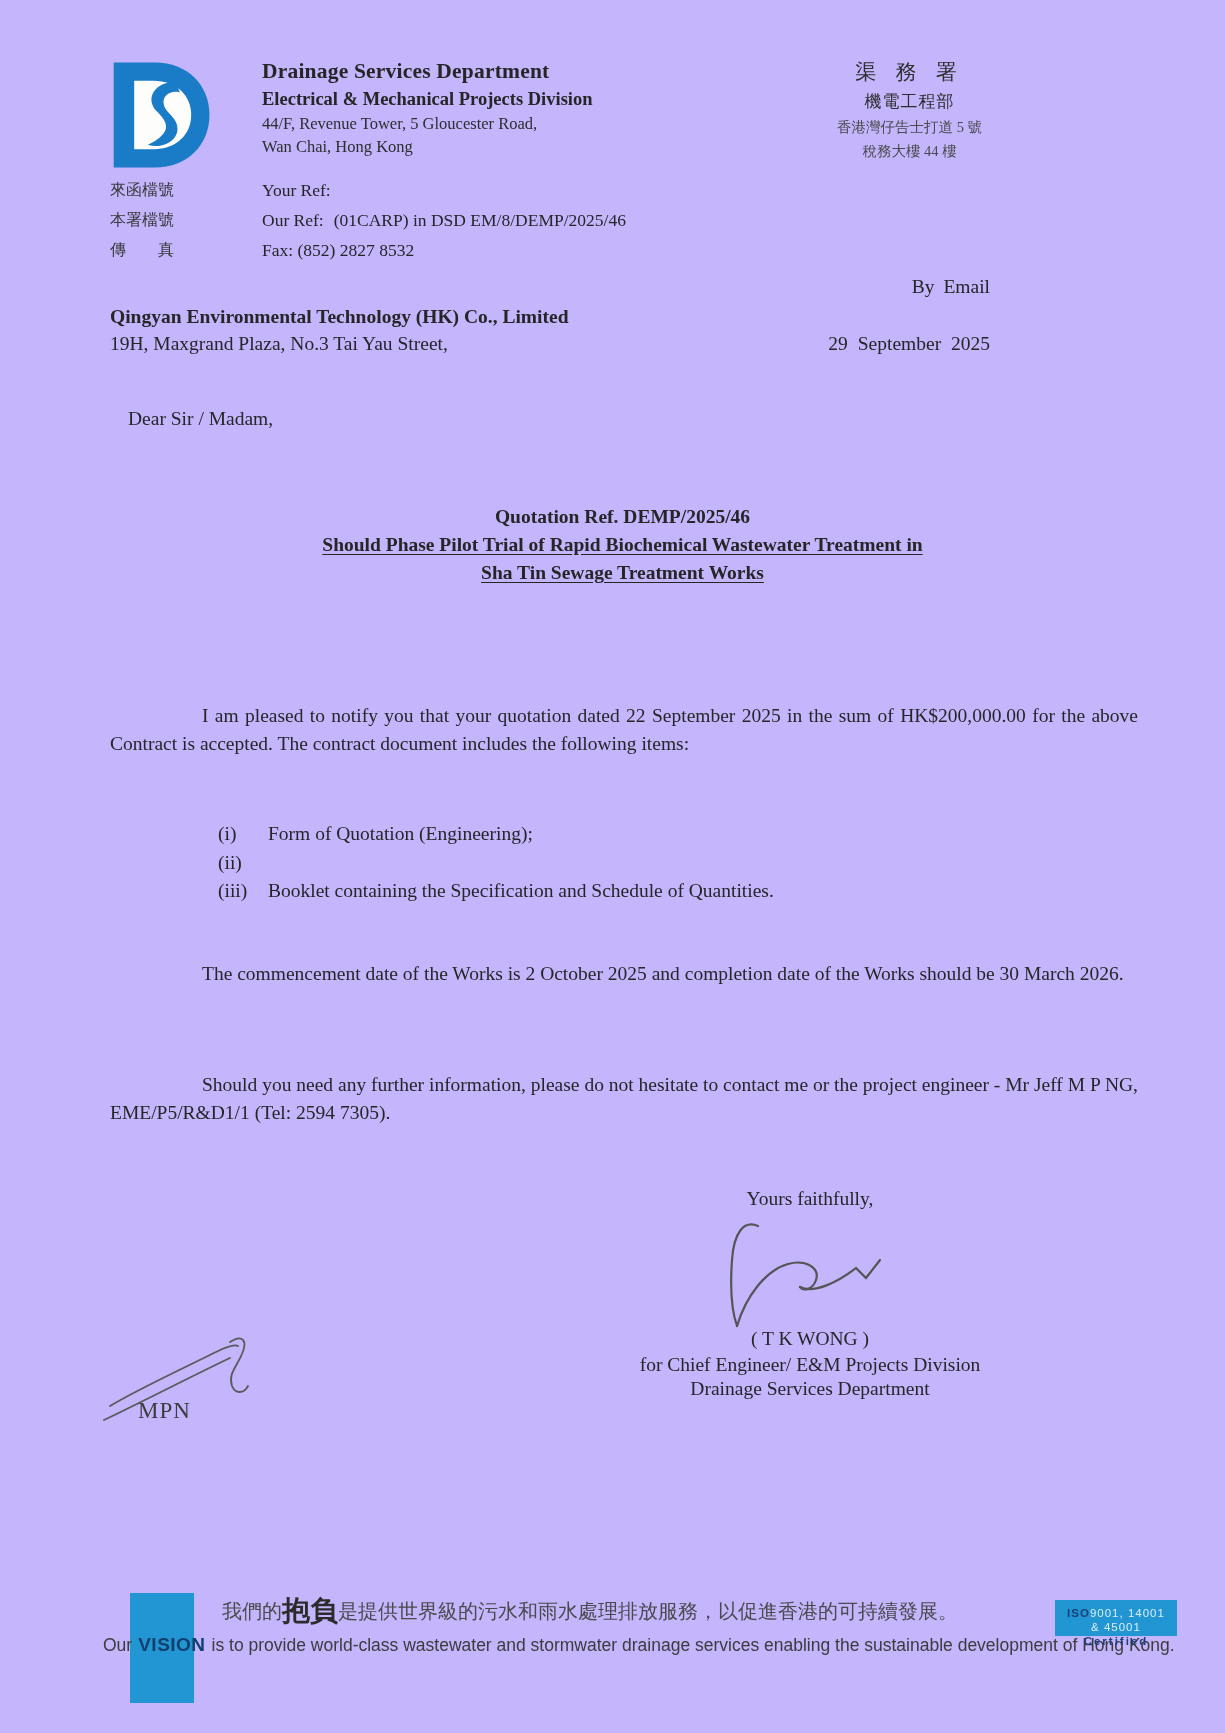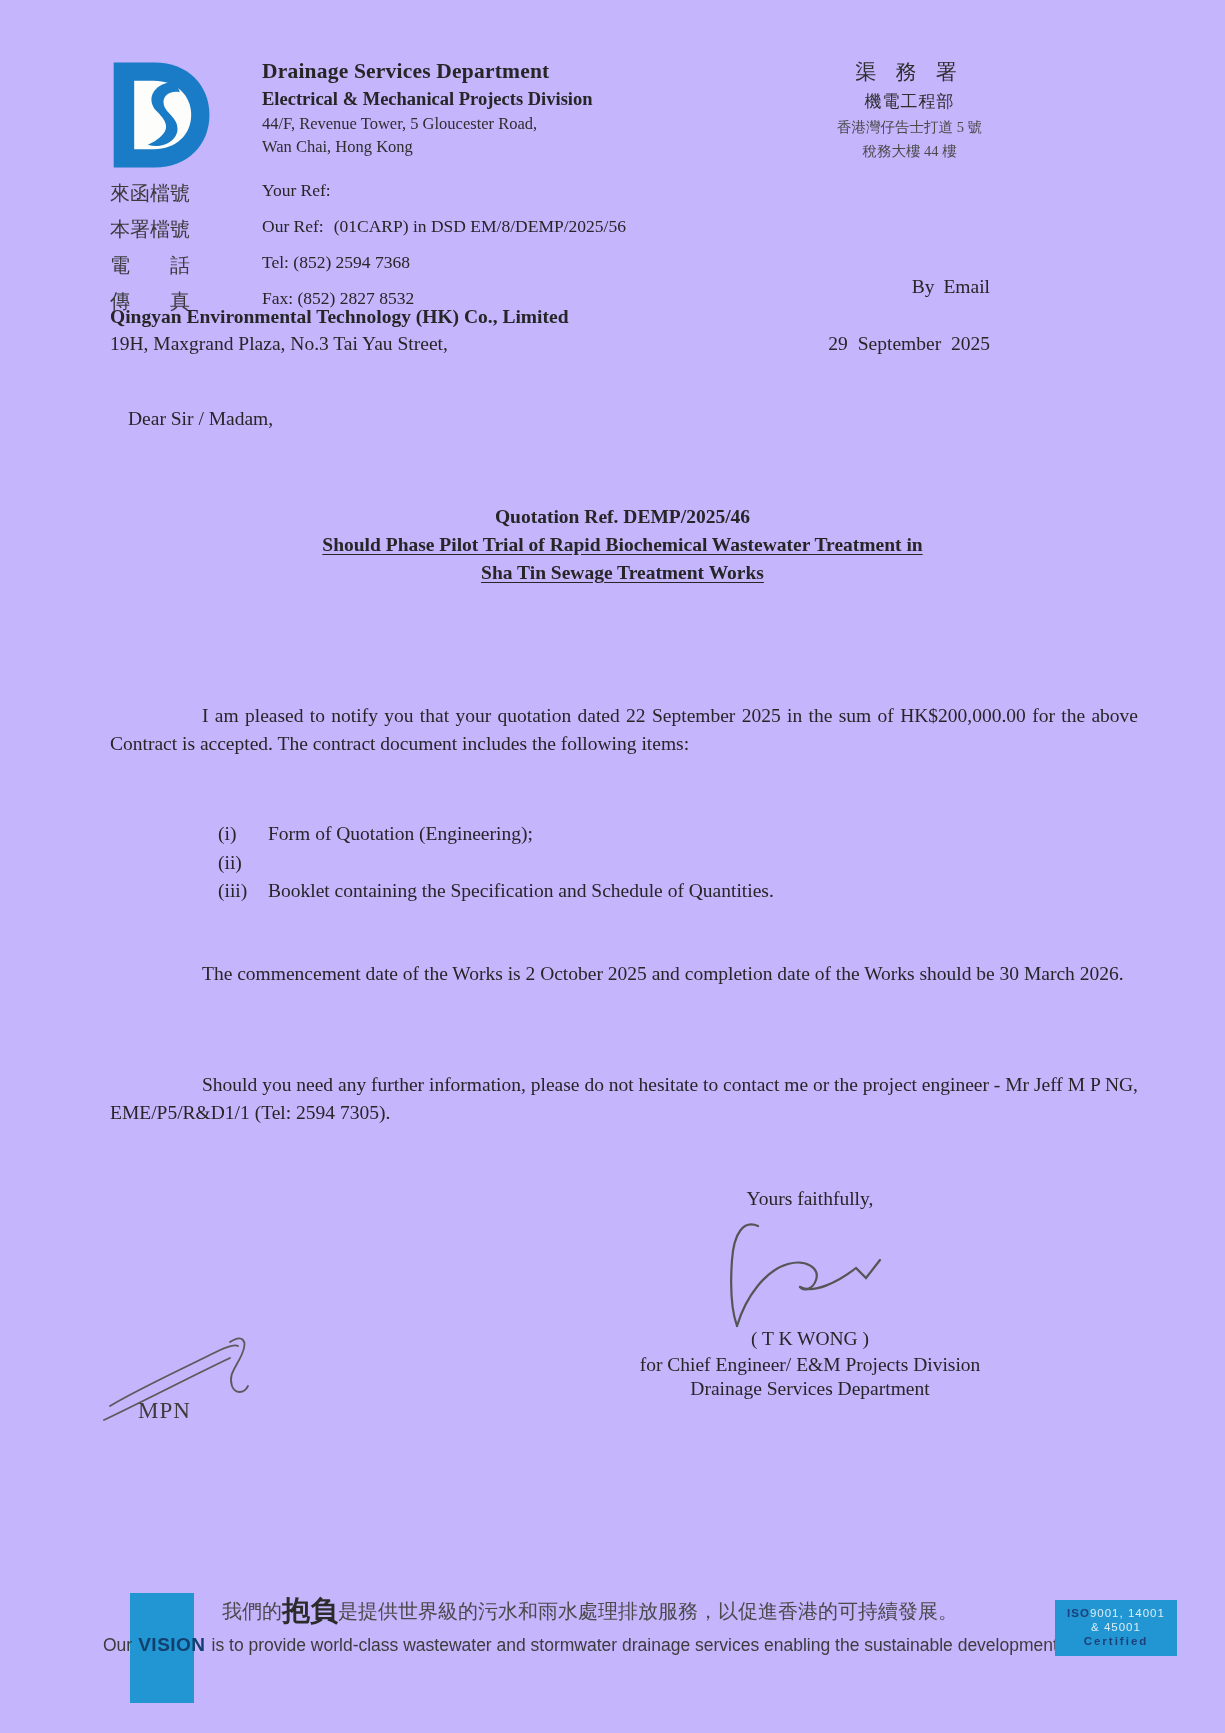--- a/index.html
+++ b/index.html
@@ -15,21 +15,21 @@
   .hdr-en .dept{ font-size:21.5px; font-weight:bold; letter-spacing:.2px; }
   .hdr-en .division{ font-size:18.5px; font-weight:bold; margin-top:2px; }
   .hdr-en .addr{ font-size:16.5px; margin-top:2px; color:#2e2e2e; }
   .hdr-zh{ position:absolute; left:812px; top:58px; width:195px; text-align:center; color:#2e2e2e; }
   .hdr-zh .dept{ font-size:21px; letter-spacing:7px; }
   .hdr-zh .division{ font-size:17px; margin-top:4px; letter-spacing:1px; }
   .hdr-zh .addr{ font-size:14.5px; margin-top:5px; color:#4a4a4a; }
   
   .refs{ position:absolute; left:110px; top:180px; font-size:17px; }
   .ref-row{ display:flex; margin-bottom:9px; }
-  .ref-row .zh{ width:152px; font-size:20px; color:#3a3a3a; }
+  .ref-row .zh{ width:152px; font-size:16px; color:#3a3a3a; }
   .ref-row .en{ font-size:17.5px; }
   .ref-row .val{ margin-left:10px; }
   
   .by-email{ position:absolute; left:790px; top:276px; width:200px; text-align:right; font-size:19.5px; word-spacing:4px; }
   .date{ position:absolute; left:740px; top:333px; width:250px; text-align:right; font-size:19.5px; word-spacing:5px; }
   .recipient{ position:absolute; left:110px; top:303px; font-size:19.5px; line-height:27px; }
   .recipient .name{ font-weight:bold;font-family:Liberation Serif, serif; }
   .salutation{ position:absolute; left:128px; top:408px; font-size:19.5px; }
   
   .subject{ position:absolute; left:110px; top:503px; width:1025px; text-align:center;
@@ -57,21 +57,21 @@
   .mpn svg{ position:absolute; left:0; top:0; }
   
   .footer{ position:absolute; left:0; top:1578px; width:1225px; height:155px;
            font-family:"Liberation Sans","DejaVu Sans",sans-serif; }
   .vision-box{ position:absolute; left:130px; top:15px; width:64px; height:110px; }
   .vision-zh{ position:absolute; left:222px; top:14px; font-size:20px; color:#4a4a4a;
               font-family:"Liberation Sans","DejaVu Sans",sans-serif; white-space:nowrap; }
   .vision-zh .big{ font-size:28px; font-weight:bold; color:#2b2b2b; vertical-align:-2px; }
   .vision-en{ position:absolute; left:103px; top:56px; font-size:17.5px; color:#3c3c3c; white-space:nowrap; }
   .vision-en .word{ font-weight:bold; font-size:19px; color:#123f6e; padding:0 6px; letter-spacing:.5px; }
-  .iso-badge{ position:absolute; left:1055px; top:22px; width:122px; height:56px;
+  .iso-badge{ position:absolute; left:1055px; top:22px; width:122px; height:36px;
               text-align:center; font-size:11.5px; line-height:14px; padding-top:6px;
               letter-spacing:1px; }
   .iso-badge .dark{ color:#1d3f7a; font-weight:bold; }
   .iso-badge .light{ color:#dcedf8; }
   .iso-badge .cert{ color:#1d3f7a; font-weight:bold; letter-spacing:2px; }
 </style>
 </head>
 <body>
 
 <div class="page">
@@ -99,25 +99,21 @@
   </div>
 
   <div class="refs">
     <div class="ref-row">
       <span class="zh">來函檔號</span>
       <span class="en">Your Ref:</span>
     </div>
     <div class="ref-row">
       <span class="zh">本署檔號</span>
       <span class="en">Our Ref:</span>
-      <span class="en val">(01CARP) in DSD EM/8/DEMP/2025/56</span>
-    </div>
-    <div class="ref-row">
-      <span class="zh">電　　話</span>
-      <span class="en">Tel:  (852) 2594 7368</span>
+      <span class="en val">(01CARP) in DSD EM/8/DEMP/2025/46</span>
     </div>
     <div class="ref-row">
       <span class="zh">傳　　真</span>
       <span class="en">Fax: (852) 2827 8532</span>
     </div>
   </div>
 
   <div class="by-email">By Email</div>
   <div class="date">29 September 2025</div>
 

